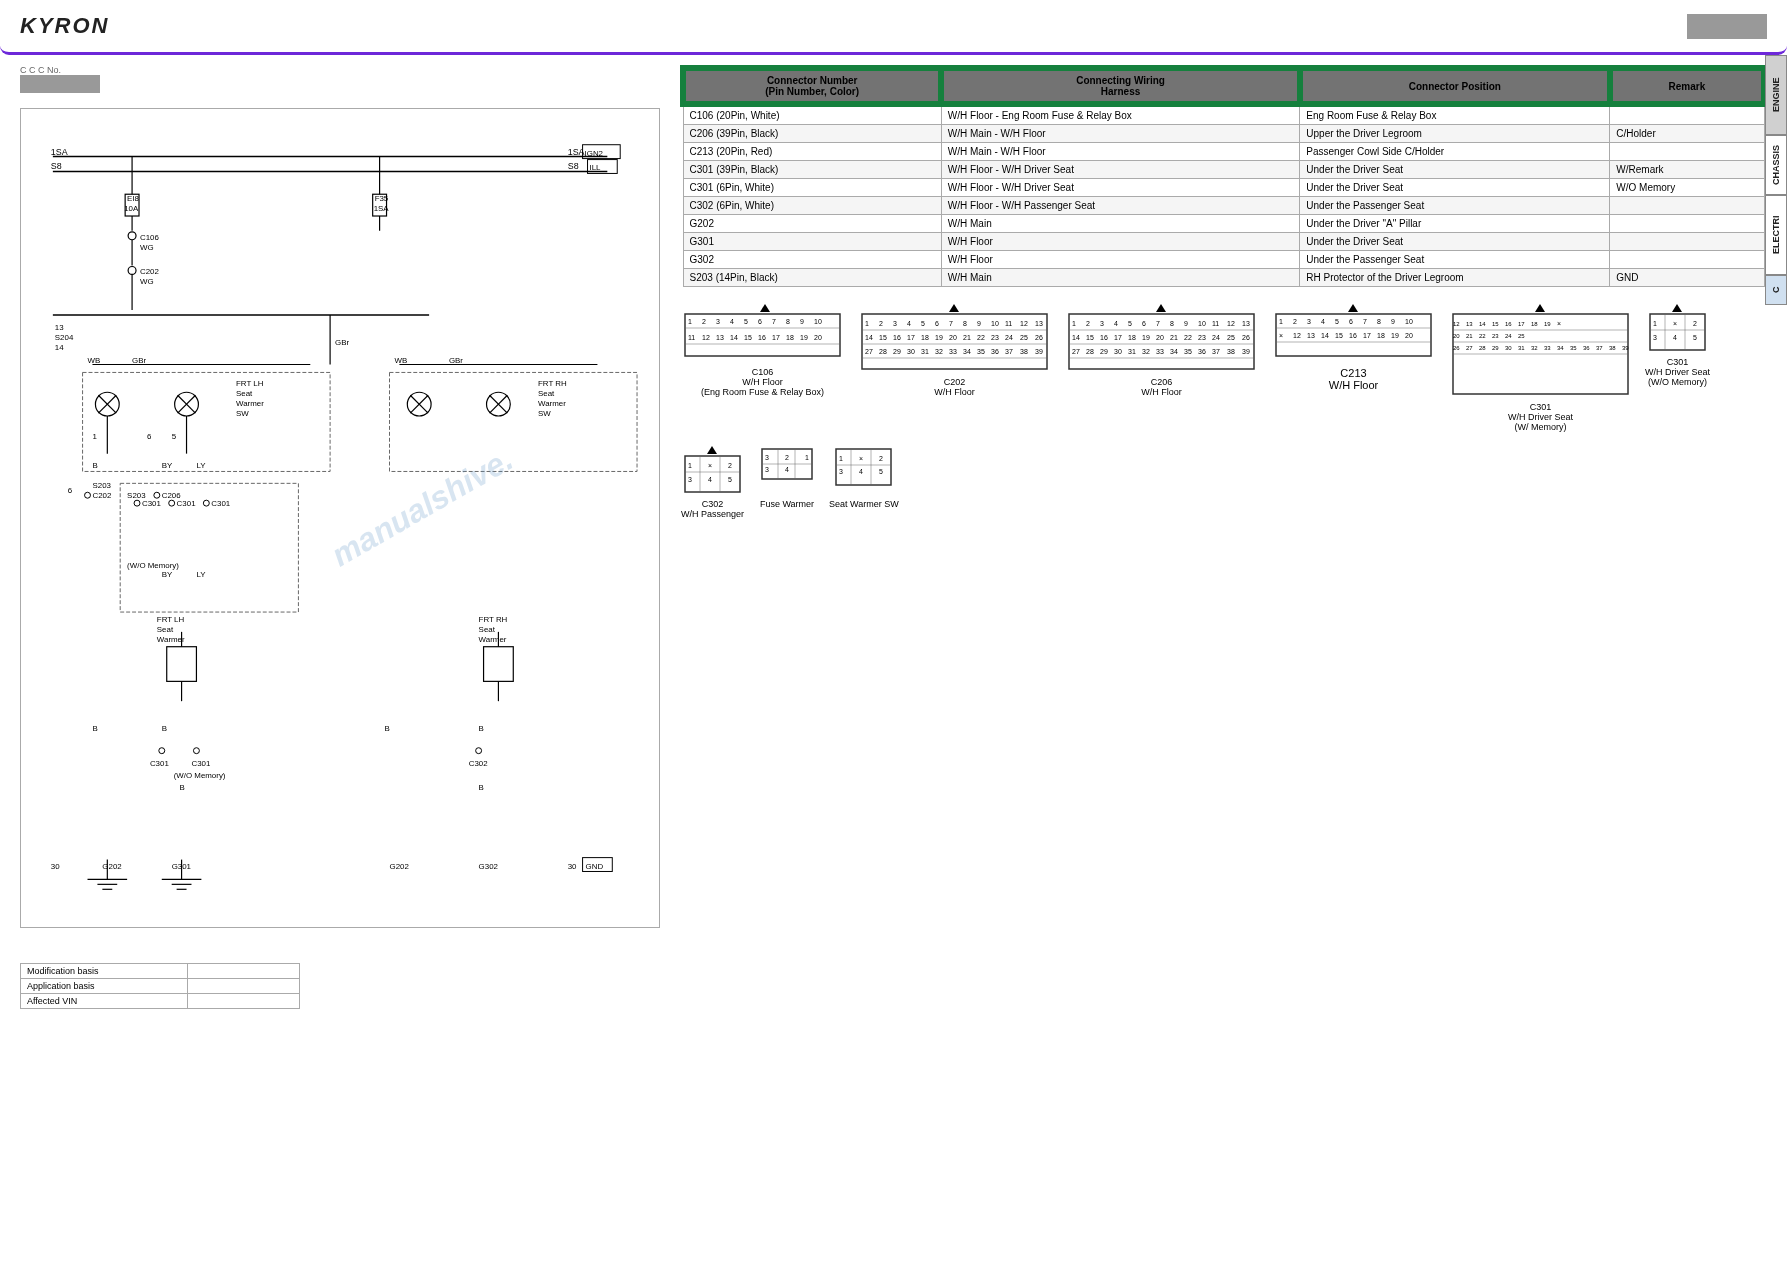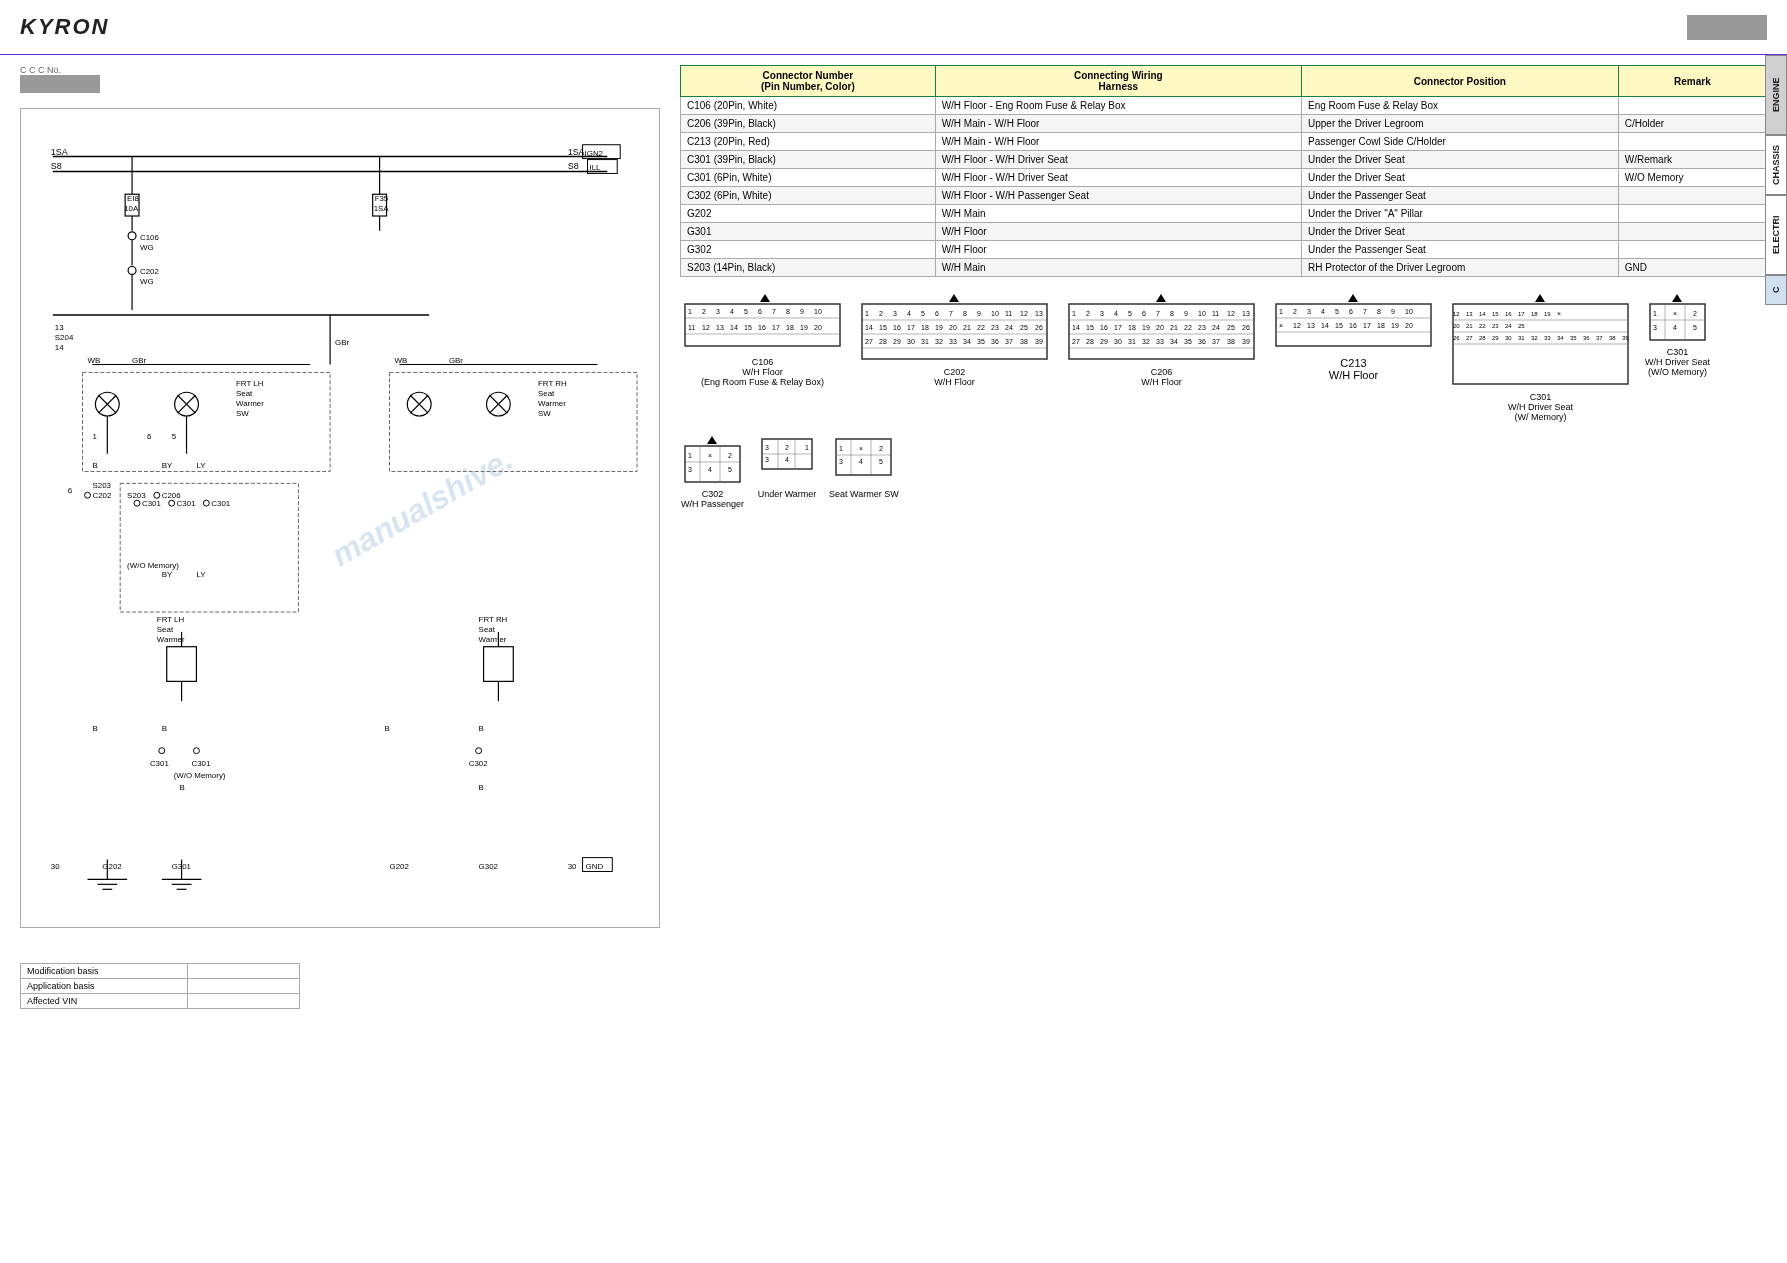--- a/index.html
+++ b/index.html
@@ -12,22 +12,23 @@
       overflow: hidden;
       position: relative;
     }
 
     
     .header {
       display: flex;
       justify-content: space-between;
       align-items: center;
       padding: 8px 20px;
-      border-bottom: 1px solid #6d28d9;
+      border-bottom: 3px solid #6d28d9;
       height: 55px;
+      border-radius: 9px;
     }
     .logo {
       font-size: 22px;
       font-weight: bold;
       font-style: italic;
       letter-spacing: 2px;
       color: #222;
     }
     .header-right-box {
       width: 80px;
@@ -108,22 +109,22 @@
       gap: 15px;
     }
 
     
     .connector-table {
       width: 100%;
       border-collapse: collapse;
       font-size: 10px;
     }
     .connector-table th {
-      background: #fef9c3;
-      border: 1px solid #15803d;
+      background: #737373;
+      border: 6px solid #15803d;
       padding: 4px 21px;
       text-align: center;
       font-weight: bold;
     }
     .connector-table td {
       border: 1px solid #aaa;
       padding: 3px 6px;
       vertical-align: top;
     }
     .connector-table tr:nth-child(even) td {
@@ -731,21 +732,21 @@
           <rect x="5" y="5" width="50" height="30" fill="none" stroke="#333" stroke-width="1.5"></rect>
           <text x="8" y="16" font-size="7">3</text>
             <text x="28" y="16" font-size="7">2</text>
             <text x="48" y="16" font-size="7">1</text>
           <text x="8" y="28" font-size="7">3</text>
             <text x="28" y="28" font-size="7">4</text>
           <line x1="5" y1="20" x2="55" y2="20" stroke="#666" stroke-width="0.5"></line>
           <line x1="21" y1="5" x2="21" y2="35" stroke="#666" stroke-width="0.5"></line>
           <line x1="38" y1="5" x2="38" y2="35" stroke="#666" stroke-width="0.5"></line>
         </svg>
-        <div style="font-size:9px;">Under Warmer</div>
+        <div style="font-size:9px;">Fuse Warmer</div>
       </div>
 
       <div class="connector-box">
         <svg width="65" height="55">
           <rect x="5" y="5" width="55" height="36" fill="none" stroke="#333" stroke-width="1.5"></rect>
           <text x="8" y="17" font-size="7">1</text>
             <text x="28" y="17" font-size="7">×</text>
             <text x="48" y="17" font-size="7">2</text>
           <text x="8" y="30" font-size="7">3</text>
             <text x="28" y="30" font-size="7">4</text>

